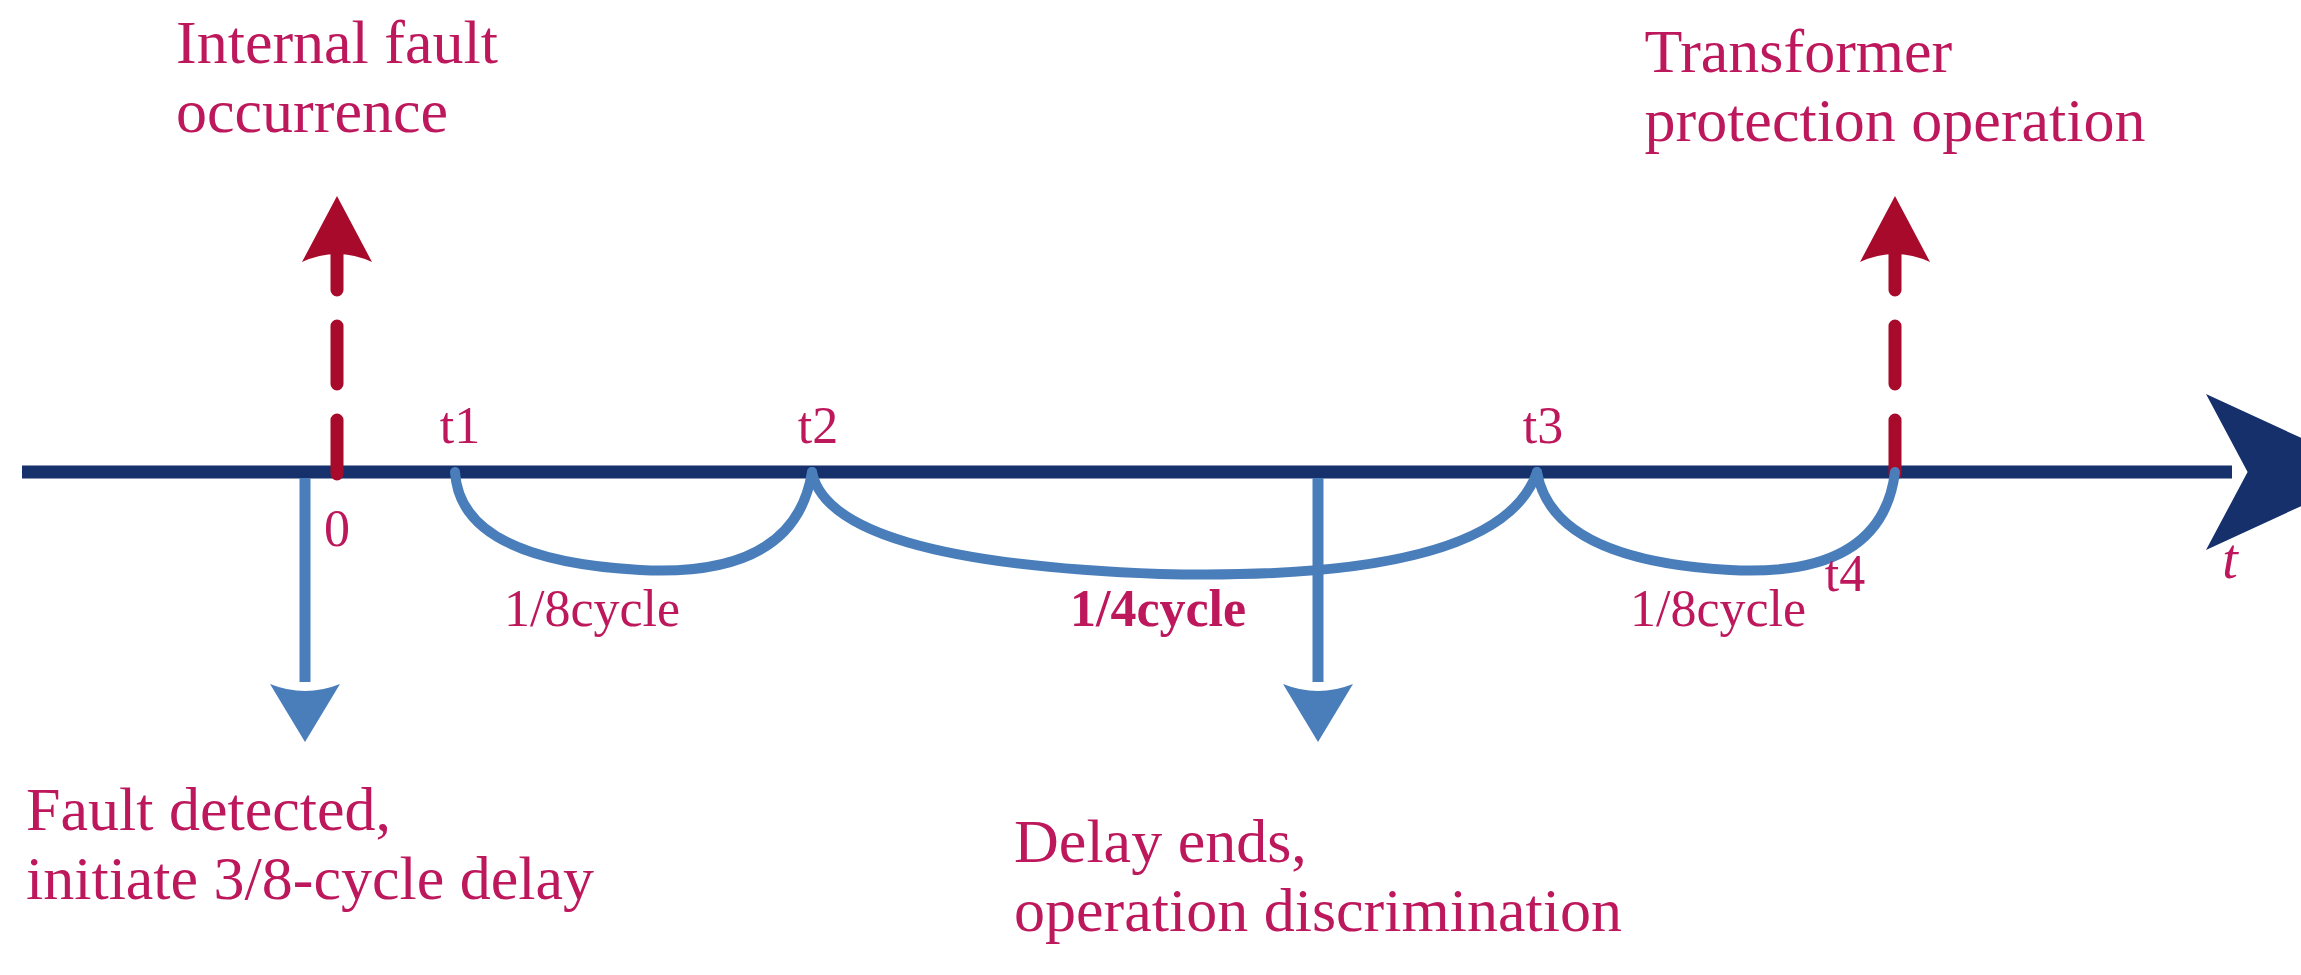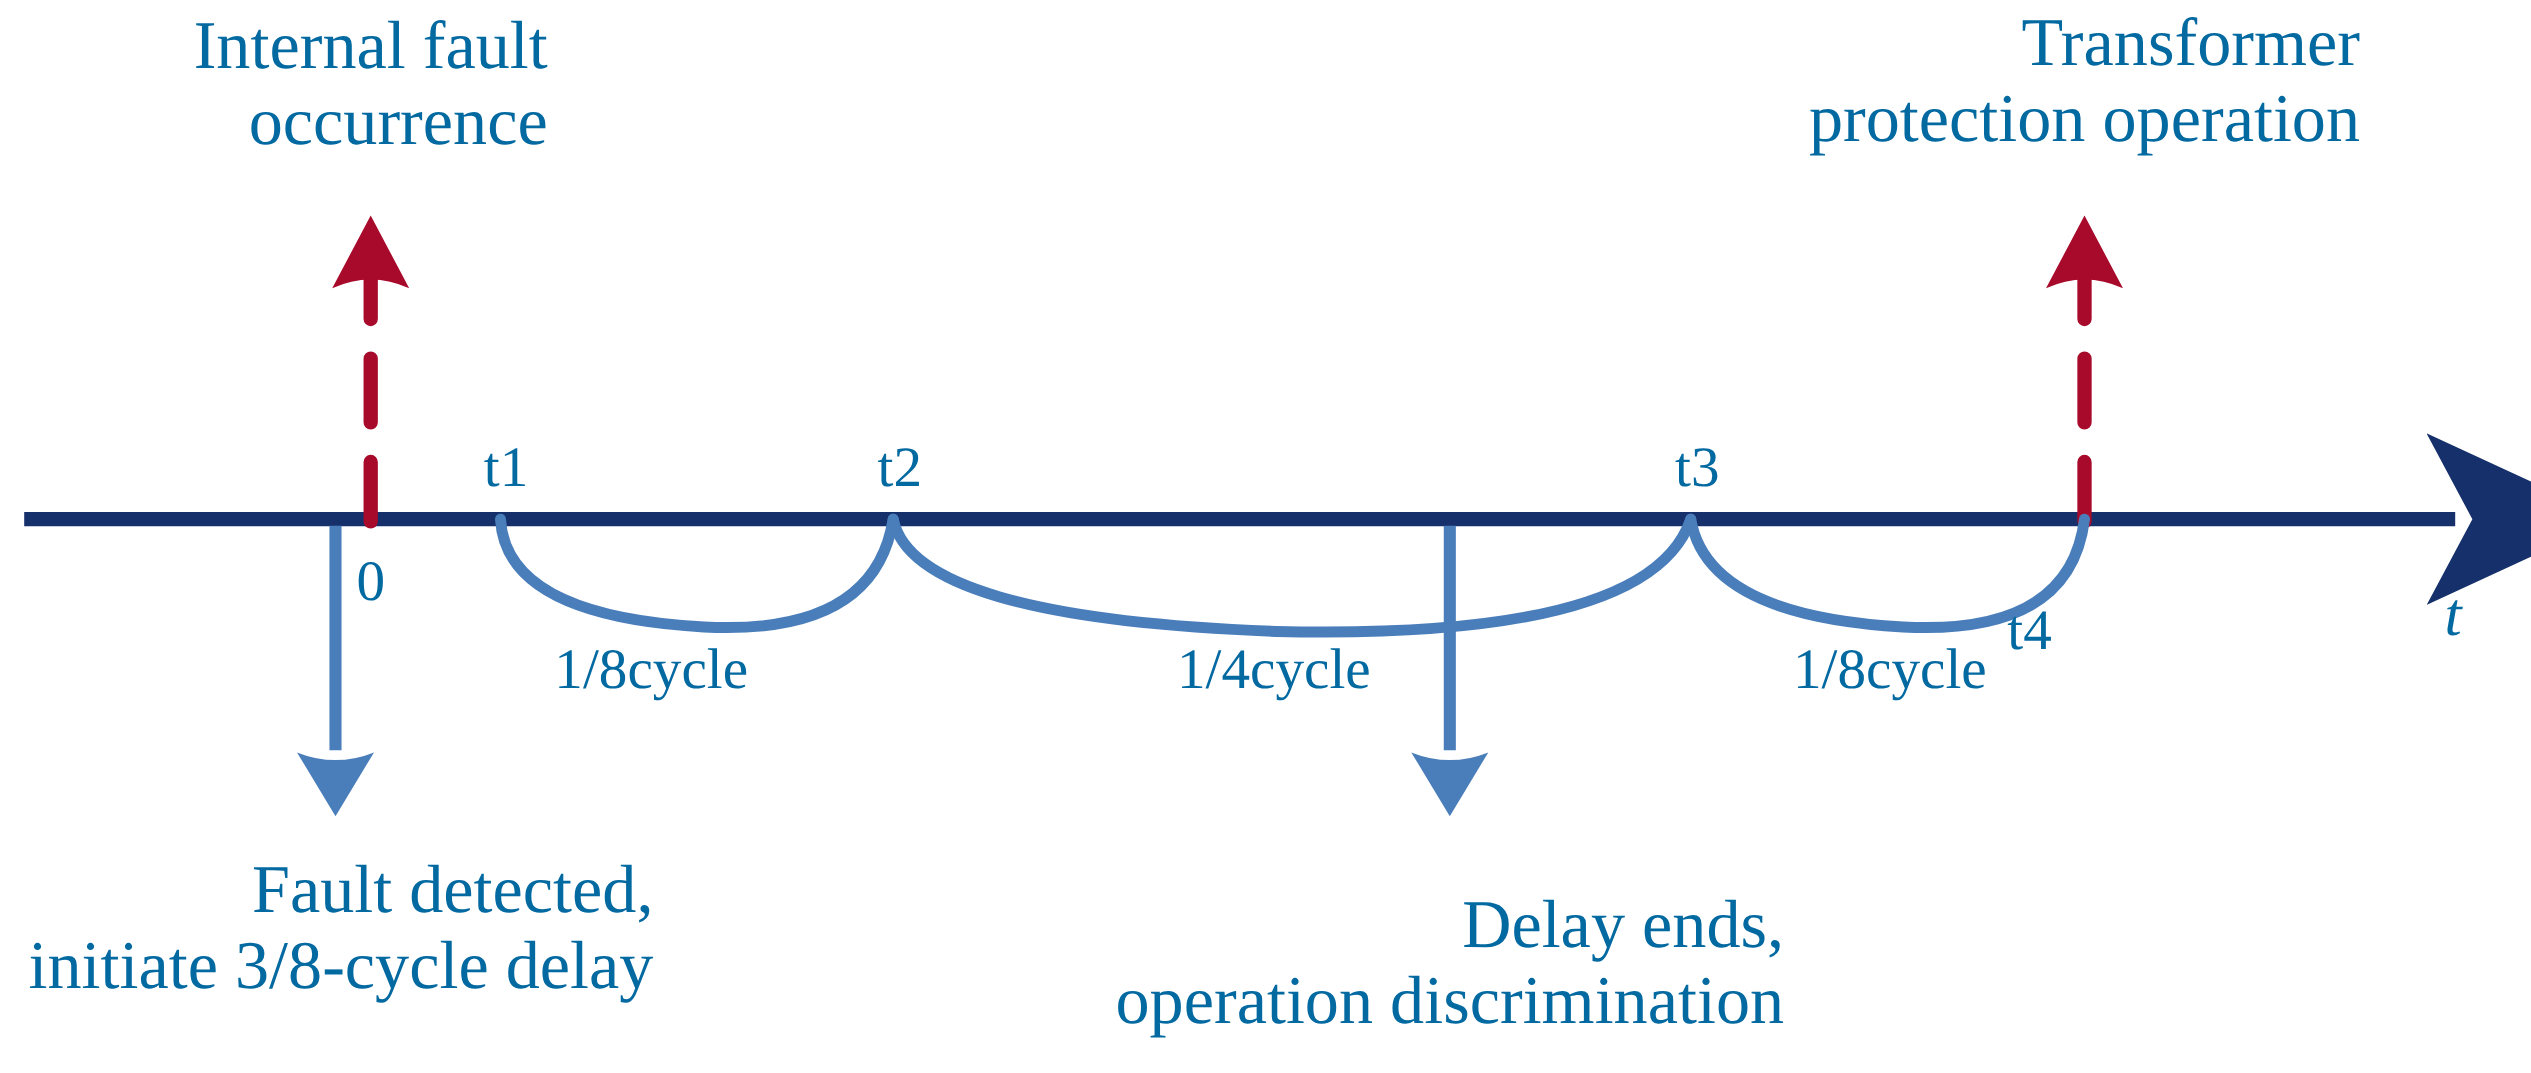--- a/index.html
+++ b/index.html
@@ -19,24 +19,24 @@
   }
   #stage svg.layer {
     position: absolute;
     left: 0;
     top: 0;
     width: 2301px;
     height: 975px;
   }
   .lbl {
     position: absolute;
-    color: #0369a1;
+    color: #be185d;
     line-height: 1.12;
     white-space: pre;
-    text-align: right;
+    text-align: left;
     transform: translateX(-50%);
   }
   .lbl.big {
     font-size: 62px;
   }
   .lbl.tick {
     font-size: 52px;
   }
   .lbl.cyc {
     font-size: 52px;
@@ -85,32 +85,32 @@
 
     <path d="M455,472 Q460,560 640,570 Q795,578 812,472" fill="none" stroke="#4A7EBB" stroke-width="10" stroke-linecap="round"></path>
 
     <path d="M812,472 Q830,562 1160,574 Q1500,582 1537,472" fill="none" stroke="#4A7EBB" stroke-width="10" stroke-linecap="round"></path>
 
     <path d="M1537,472 Q1552,560 1730,570 Q1882,578 1895,472" fill="none" stroke="#4A7EBB" stroke-width="10" stroke-linecap="round"></path>
   </svg>
 
   <div class="lbl big" style="left:337px; top:8px;"><span>Internal fault</span><br><span>occurrence</span></div>
 
-  <div class="lbl big" style="left:1895px; top:5px;"><span>Transformer</span><br><span>protection operation</span></div>
+  <div class="lbl big" style="left:1895px; top:17px;"><span>Transformer</span><br><span>protection operation</span></div>
 
   <div class="lbl tick" style="left:460px; top:397px;font-family:Liberation Serif, serif;">t1</div>
   <div class="lbl tick" style="left:818px; top:397px;">t2</div>
   <div class="lbl tick" style="left:1543px; top:397px;">t3</div>
   <div class="lbl tick" style="left:1830px; top:545px;margin-left:15px;">t4</div>
 
   <div class="lbl zero" style="left:337px; top:500px;">0</div>
 
   <div class="lbl axis-var" style="left:2230px; top:528px;">t</div>
 
   <div class="lbl cyc" style="left:592px; top:580px;">1/8cycle</div>
-  <div class="lbl cyc" style="left:1158px; top:580px;">1/4cycle</div>
+  <div class="lbl cyc" style="left:1158px; top:580px;font-weight:bold;">1/4cycle</div>
   <div class="lbl cyc" style="left:1718px; top:580px;">1/8cycle</div>
 
   <div class="lbl big" style="left:310px; top:775px;"><span>Fault detected,</span><br><span>initiate 3/8-cycle delay</span></div>
 
   <div class="lbl big" style="left:1318px; top:775px;margin-top:32px;"><span>Delay ends,</span><br><span>operation discrimination</span></div>
 
 </div>
 
 </body></html>

